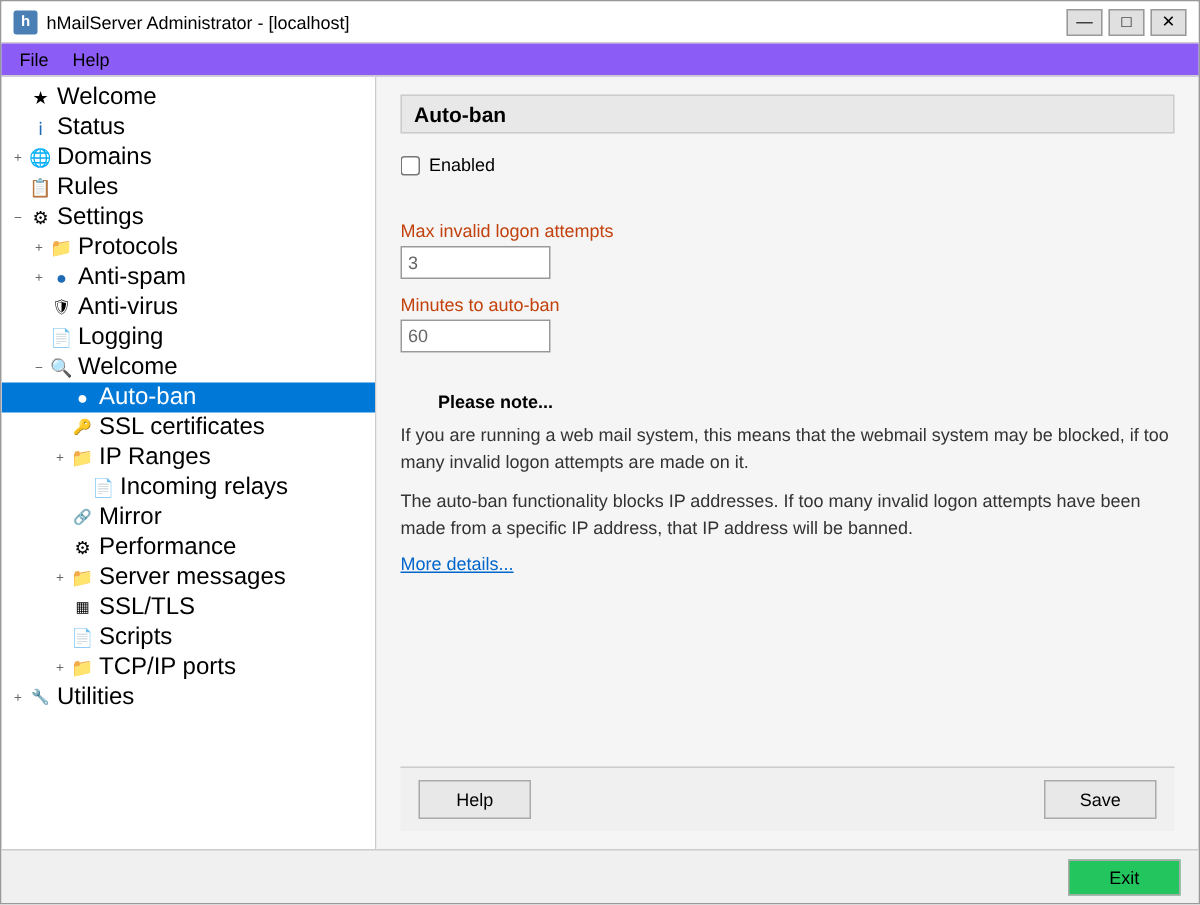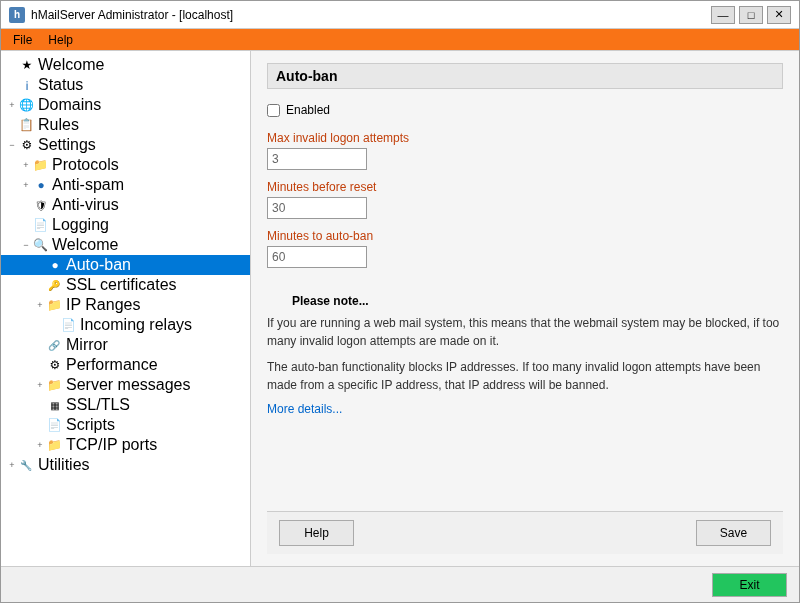--- a/index.html
+++ b/index.html
@@ -58,21 +58,21 @@
       background: #e0e0e0;
       border: 1px solid #999;
       cursor: pointer;
       display: flex;
       align-items: center;
       justify-content: center;
       font-size: 11px;
     }
     .menubar {
       height: 22px;
-      background: #f97316;
+      background: #8b5cf6;
       display: flex;
       align-items: center;
       padding: 0 4px;
       border-bottom: 1px solid #ccc;
     }
     .menu-item {
       padding: 2px 8px;
       cursor: pointer;
       font-size: 12px;
     }
@@ -131,21 +131,21 @@
       font-weight: bold;
       background: #e8e8e8;
       border: 1px solid #ccc;
       padding: 4px 8px;
       margin-bottom: 14px;
     }
     .checkbox-row {
       display: flex;
       align-items: center;
       gap: 6px;
-      margin-bottom: 14px;
+      margin-bottom: 30px;
     }
     .checkbox-row input[type="checkbox"] {
       width: 13px;
       height: 13px;
     }
     .field-group {
       margin-bottom: 10px;
     }
     .field-label {
       font-size: 12px;
@@ -171,20 +171,21 @@
       padding-left: 25px;
     }
     .note-text {
       font-size: 12px;
       color: #333;
       line-height: 1.5;
       margin-bottom: 8px;
     }
     .note-link {
       color: #0066cc;
+      text-decoration: underline;
       cursor: pointer;
       font-size: 12px;
     }
     .bottom-buttons {
       display: flex;
       justify-content: space-between;
       padding: 8px 12px;
       background: #f0f0f0;
       border-top: 1px solid #ccc;
       margin-top: auto;
@@ -389,24 +390,20 @@
       <div class="checkbox-row">
         <input type="checkbox" style="">
         <label>Enabled</label>
       </div>
 
       <div class="field-group">
         <div class="field-label">Max invalid logon attempts</div>
         <input class="field-input" type="text" value="3" style="">
       </div>
 
-      <div class="field-group">
-        <div class="field-label">Minutes before reset</div>
-        <input class="field-input" type="text" value="30" style="">
-      </div>
 
       <div class="field-group">
         <div class="field-label">Minutes to auto-ban</div>
         <input class="field-input" type="text" value="60" style="">
       </div>
 
       <div class="note-section">
         <div class="note-title">Please note...</div>
         <div class="note-text">If you are running a web mail system, this means that the webmail system may be blocked, if too many invalid logon attempts are made on it.</div>
         <div class="note-text">The auto-ban functionality blocks IP addresses. If too many invalid logon attempts have been made from a specific IP address, that IP address will be banned.</div>

